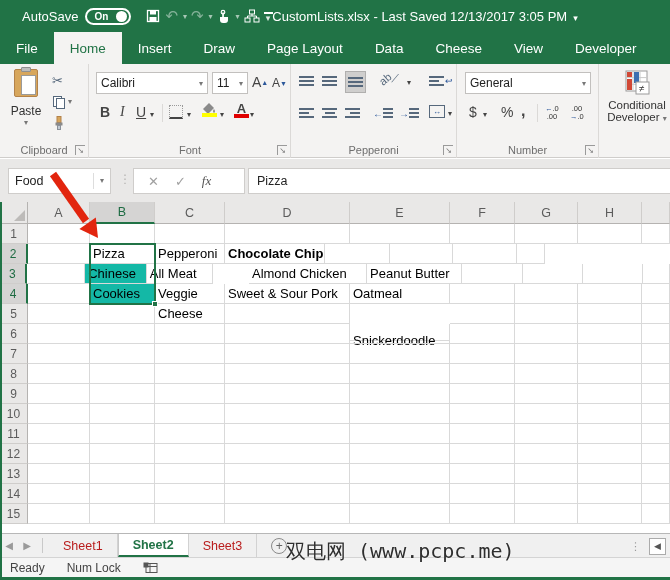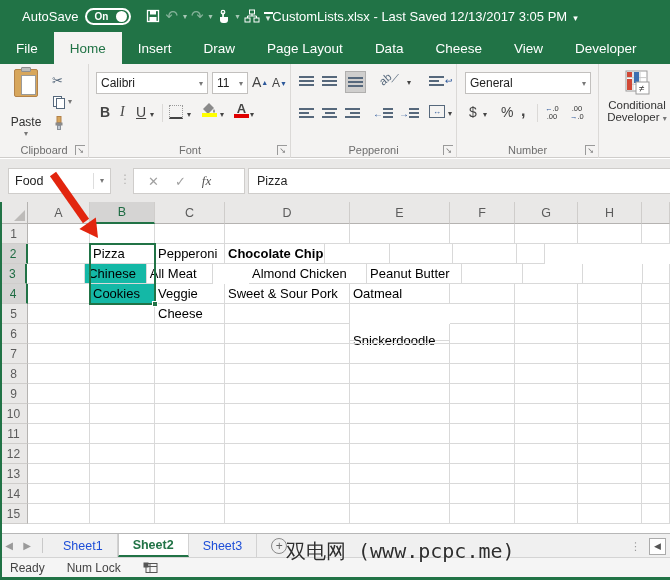--- a/index.html
+++ b/index.html
@@ -42,21 +42,21 @@
   .combo { position:absolute; background:#fff; border:1px solid #c2c0be; height:22px;
            display:flex; align-items:center; font-size:12px; color:#222; padding:0 4px; }
   .combo .caret { margin-left:auto; font-size:8px; color:#777; }
   .caret-s { font-size:8px; color:#777; }
   .ibtn { position:absolute; display:flex; align-items:center; justify-content:center;
           color:#444; }
 
   
   .paste-btn { position:absolute; left:4px; top:5px; width:44px; height:78px; display:flex;
                flex-direction:column; align-items:center; font-size:12px; color:#333; }
-  .paste-btn .lbl { margin-top:18px; }
+  .paste-btn .lbl { margin-top:7px; }
   .clip-body { position:relative; width:24px; height:28px; background:#d7a65c;
                border:1px solid #b3824a; border-radius:2px; }
   .clip-top { position:absolute; left:6px; top:-3px; width:10px; height:5px; background:#bdbdbd;
               border:1px solid #8f8f8f; border-radius:1px; }
   .clip-page { position:absolute; left:6px; top:5px; width:15px; height:20px; background:#fff;
                border:1px solid #9a9a9a; }
   .mini-col { position:absolute; left:52px; top:6px; width:34px; }
   .mini-col .mi { height:21px; display:flex; align-items:center; }
 
   
@@ -115,21 +115,21 @@
   
   #arrow-svg { position:absolute; left:40px; top:165px; width:70px; height:85px; z-index:60;
                pointer-events:none; }
 
   
   #sheetbar { position:absolute; left:0; top:533px; width:670px; height:24px; background:#f0f0f0;
               border-top:1px solid #b7b7b7; display:flex; align-items:stretch; }
   .snav { width:18px; display:flex; align-items:center; justify-content:center; color:#9a9a9a;
           font-size:10px; }
   .sdiv { width:1px; background:#c9c9c9; margin:4px 6px; }
-  .stab { padding:0 14px; display:flex; align-items:center; font-size:12.5px; color:#1d4ed8;
+  .stab { padding:0 14px; display:flex; align-items:center; font-size:12.5px; color:#b91c1c;
           border-right:1px solid #d2d2d2; }
   .stab.active { background:#fff; color:#217346; font-weight:bold;
                  border-bottom:2px solid #217346; border-left:1px solid #c8c8c8; }
   .addsheet { width:16px; height:16px; border:1px solid #8a8a8a; border-radius:50%; color:#666;
               font-size:12px; line-height:14px; text-align:center; align-self:center; margin-left:14px; }
   .sheet-right { position:absolute; right:4px; top:0; height:24px; display:flex; align-items:center; gap:8px; }
   .grip { color:#9a9a9a; font-size:11px; letter-spacing:0; }
   .hscroll-btn { width:17px; height:17px; background:#fff; border:1px solid #ababab; color:#555;
                  font-size:9px; display:flex; align-items:center; justify-content:center; }
 

